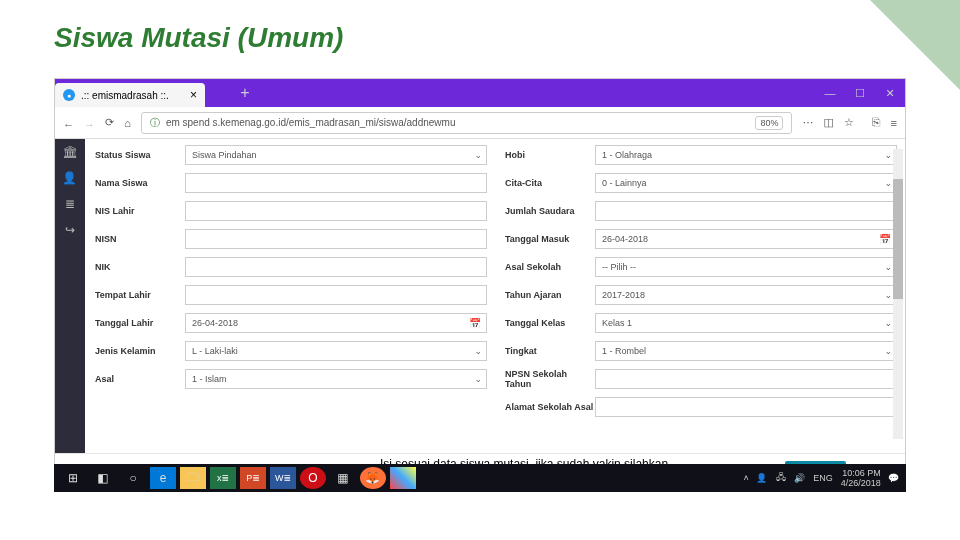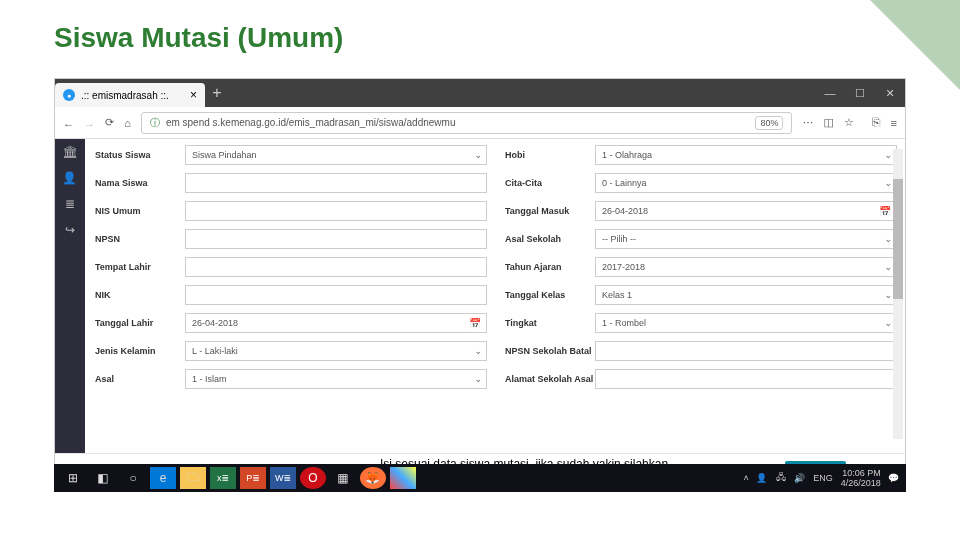--- a/index.html
+++ b/index.html
@@ -1,20 +1,20 @@
 <!DOCTYPE html>
 <html><head>
 <meta charset="utf-8">
 <style>
   * { box-sizing: border-box; margin: 0; padding: 0; font-family: Arial, sans-serif; }
   body { width: 960px; height: 540px; background: #fff; position: relative; overflow: hidden; }
-  .slide-title { font-family: "Trebuchet MS", sans-serif; font-size: 28px; color: #2e7d32; padding: 22px 0 6px 54px; font-weight: 600; }
+  .slide-title { font-family: "Trebuchet MS", sans-serif; font-size: 28px; color: #2e7d32; padding: 22px 0 6px 54px; font-weight: 600; font-style: italic; }
   .title-accent { position: absolute; right: 0; top: 0; width: 0; height: 0; border-left: 90px solid transparent; border-top: 90px solid #2e7d32; opacity: 0.35; }
   .browser { position: absolute; left: 54px; top: 78px; width: 852px; height: 414px; background: #fff; border: 1px solid #ccc; }
-  .tabbar { height: 28px; background: #404040; display: flex; align-items: center; position: relative; }
+  .tabbar { height: 28px; background: #6d28d9; display: flex; align-items: center; position: relative; gap: 28px; }
   .tab { background: #f5f5f5; height: 24px; margin-top: 4px; display: flex; align-items: center; padding: 0 8px; font-size: 10px; border-radius: 4px 4px 0 0; width: 150px; gap: 6px; }
   .tab .favicon { width: 12px; height: 12px; background: #2196f3; border-radius: 50%; font-size: 7px; color: #fff; display: flex; align-items: center; justify-content: center; }
   .tab .close { margin-left: auto; font-size: 12px; }
   .newtab { color: #ccc; width: 24px; text-align: center; font-size: 16px; }
   .winctrl { position: absolute; right: 0; display: flex; }
   .winctrl div { width: 30px; height: 28px; color: #ccc; display: flex; align-items: center; justify-content: center; font-size: 11px; }
   .urlbar { height: 32px; border-bottom: 1px solid #ddd; display: flex; align-items: center; padding: 0 8px; gap: 10px; font-size: 11px; color: #555; }
   .urlbar .addr { flex: 1; border: 1px solid #ccc; border-radius: 3px; height: 22px; display: flex; align-items: center; padding: 0 8px; gap: 6px; font-size: 10px; }
   .addr .lock { color: #2e7d32; }
   .badge { border: 1px solid #ccc; border-radius: 3px; font-size: 9px; padding: 1px 4px; }
@@ -101,33 +101,33 @@
         <div class="col" id="col-left">
             <div class="frow">
               <label>Status Siswa</label>
               <div class="field">Siswa Pindahan<span class="chev">⌄</span></div>
             </div>
             <div class="frow">
               <label>Nama Siswa</label>
               <div class="field"></div>
             </div>
             <div class="frow">
-              <label>NIS Umum</label>
-              <div class="field"></div>
-            </div>
-            <div class="frow">
-              <label>NPSN</label>
+              <label>NIS Lahir</label>
+              <div class="field"></div>
+            </div>
+            <div class="frow">
+              <label>NISN</label>
+              <div class="field"></div>
+            </div>
+            <div class="frow">
+              <label>NIK</label>
               <div class="field"></div>
             </div>
             <div class="frow">
               <label>Tempat Lahir</label>
-              <div class="field"></div>
-            </div>
-            <div class="frow">
-              <label>NIK</label>
               <div class="field"></div>
             </div>
             <div class="frow">
               <label>Tanggal Lahir</label>
               <div class="field">26-04-2018<span class="cal">📅</span></div>
             </div>
             <div class="frow">
               <label>Jenis Kelamin</label>
               <div class="field">L - Laki-laki<span class="chev">⌄</span></div>
             </div>
@@ -139,41 +139,45 @@
         <div class="col" id="col-right">
             <div class="frow">
               <label>Hobi</label>
               <div class="field">1 - Olahraga<span class="chev">⌄</span></div>
             </div>
             <div class="frow">
               <label>Cita-Cita</label>
               <div class="field">0 - Lainnya<span class="chev">⌄</span></div>
             </div>
             <div class="frow">
+              <label>Jumlah Saudara</label>
+              <div class="field"></div>
+            </div>
+            <div class="frow">
               <label>Tanggal Masuk</label>
               <div class="field">26-04-2018<span class="cal">📅</span></div>
             </div>
             <div class="frow">
               <label>Asal Sekolah</label>
               <div class="field">-- Pilih --<span class="chev">⌄</span></div>
             </div>
             <div class="frow">
               <label>Tahun Ajaran</label>
               <div class="field">2017-2018<span class="chev">⌄</span></div>
             </div>
             <div class="frow">
               <label>Tanggal Kelas</label>
               <div class="field">Kelas 1<span class="chev">⌄</span></div>
             </div>
             <div class="frow">
               <label>Tingkat</label>
               <div class="field">1 - Rombel<span class="chev">⌄</span></div>
             </div>
             <div class="frow">
-              <label>NPSN Sekolah Batal</label>
+              <label>NPSN Sekolah Tahun</label>
               <div class="field"></div>
             </div>
             <div class="frow">
               <label>Alamat Sekolah Asal</label>
               <div class="field"></div>
             </div>
           </div>
       </div>
       <div class="scrollbar">
           <div class="thumb"></div>

